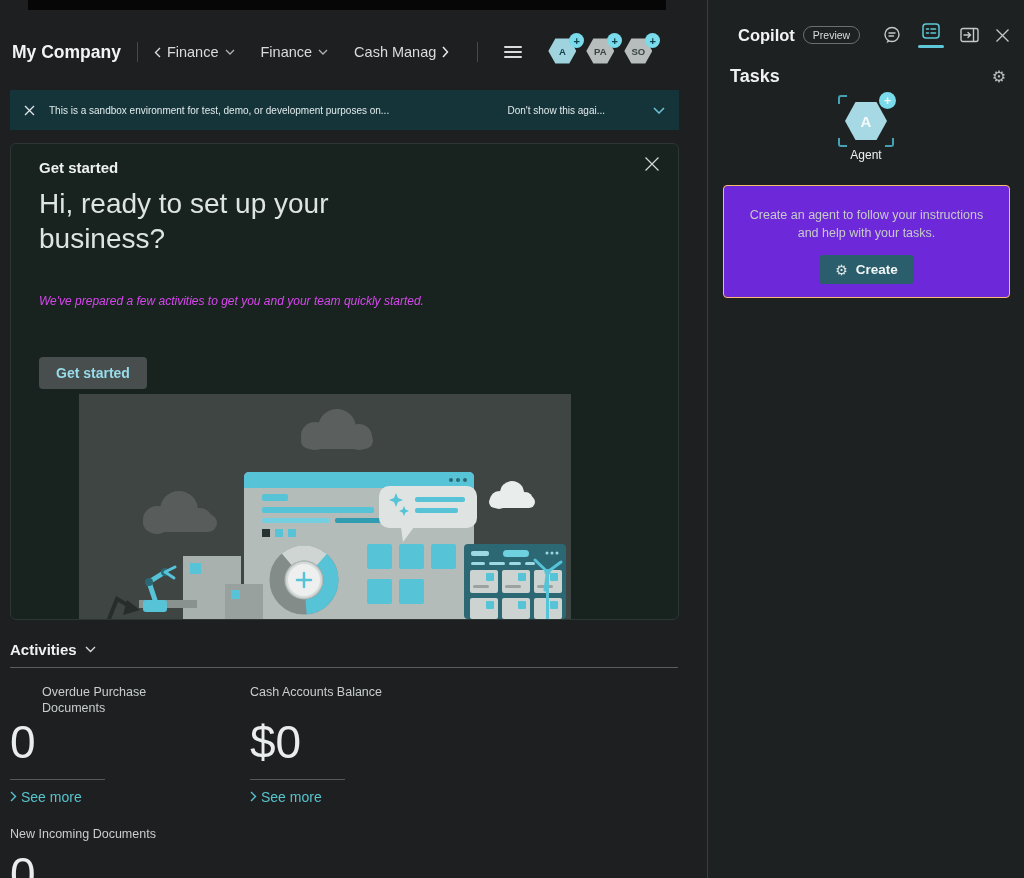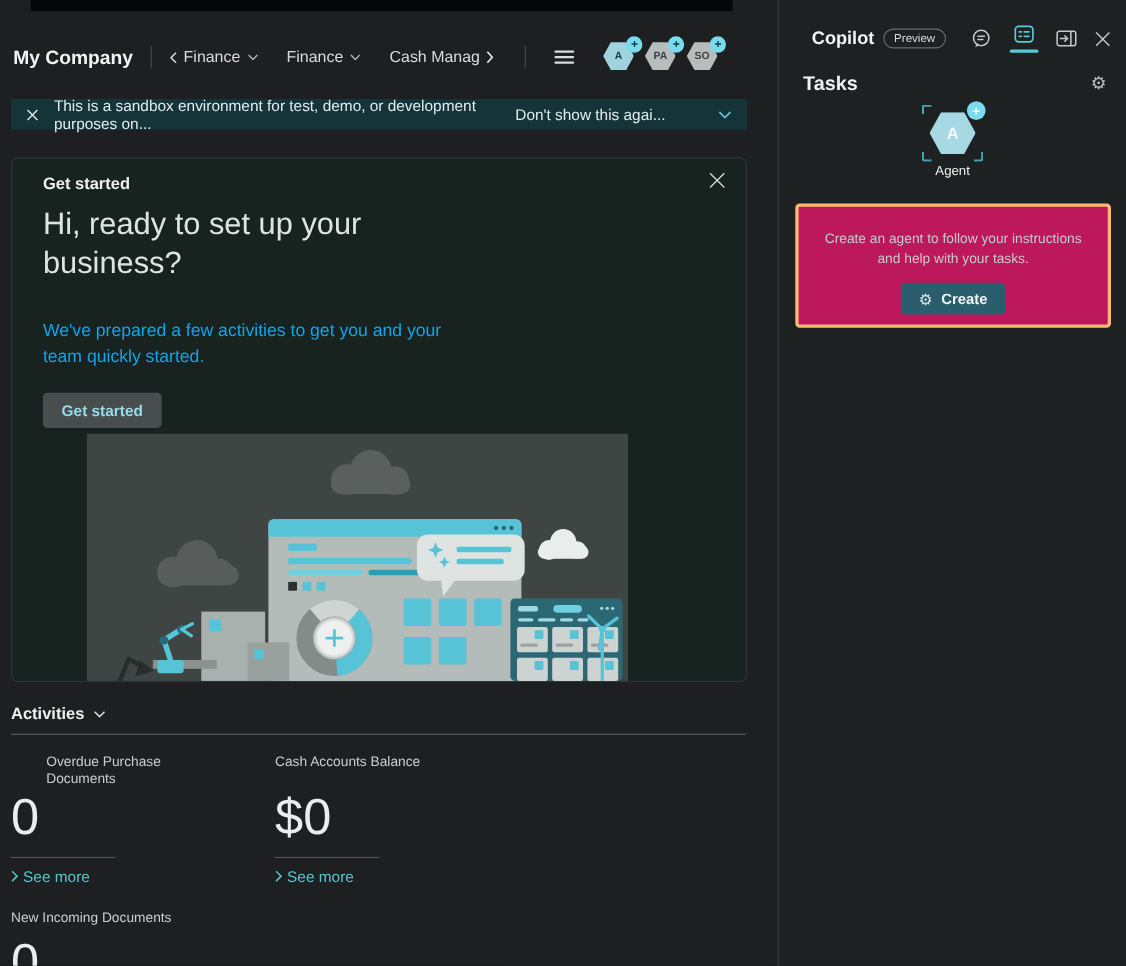--- a/index.html
+++ b/index.html
@@ -25,35 +25,35 @@
   .hex { width:28px; height:28px; clip-path:polygon(25% 5%,75% 5%,100% 50%,75% 95%,25% 95%,0% 50%);
     display:flex; align-items:center; justify-content:center; font-size:9.5px; font-weight:700; }
   .hex.teal { background:#9fd3dd; color:#123f4a; }
   .hex.gray { background:#b7bdbc; color:#3a4243; }
   .hex-badge { position:absolute; top:-4px; right:-6px; width:15px; height:15px; border-radius:50%;
     background:#79dbeb; color:#10424e; font-size:11px; font-weight:700; display:flex; align-items:center; justify-content:center; }
 
   .nav-row { position:absolute; left:10px; top:60px; display:flex; gap:24px; align-items:center; }
   .nav-link { font-size:14.5px; color:#a9ced6; cursor:pointer; white-space:nowrap; display:flex; align-items:center; gap:6px; }
 
-  .banner { position:absolute; left:10px; top:90px; width:669px; height:28px; background:#15343a;
-    display:flex; align-items:center; font-size:14px; color:#e2ebeb; padding:0 14px; }
+  .banner { position:absolute; left:10px; top:90px; width:669px; height:40px; background:#15343a;
+    display:flex; align-items:center; font-size:10px; color:#e2ebeb; padding:0 14px; }
   .banner .close-x { margin-right:14px; cursor:pointer; display:flex; }
   .banner .msg { flex:1; }
   .banner .dismiss { margin-right:48px; cursor:pointer; white-space:nowrap; }
   .banner .chev { cursor:pointer; display:flex; }
 
   .gs-card { position:absolute; left:10px; top:143px; width:669px; height:477px; background:#182320;
     border:1px solid #2c3634; border-radius:6px; }
   .gs-head { position:absolute; left:28px; top:15px; font-size:15px; font-weight:700; color:#eef1f0; }
   .gs-close { position:absolute; right:18px; top:12px; cursor:pointer; display:flex; }
   .gs-title { position:absolute; left:28px; top:42px; width:370px; font-size:28px; line-height:35px;
     font-weight:400; color:#dee4e2; }
-  .gs-desc { position:absolute; left:28px; top:145px; width:390px; font-size:16px; line-height:24px;
-    color:#0ea5e9; }
+  .gs-desc { position:absolute; left:28px; top:145px; width:390px; font-size:12px; line-height:24px;
+    font-style:italic; color:#d946ef; }
   .gs-btn { position:absolute; left:28px; top:213px; background:#474e4d; border:none; border-radius:4px;
     padding:8px 17px; font-size:14px; font-weight:700; color:#98dbe9; cursor:pointer;
     font-family:"Liberation Sans","DejaVu Sans",sans-serif; }
   .gs-illus { position:absolute; left:68px; top:250px; width:492px; height:225px; }
 
   .act-head { position:absolute; left:10px; top:641px; display:flex; align-items:center; gap:8px;
     font-size:15px; font-weight:700; color:#eef1f0; cursor:pointer; }
   .act-hr { position:absolute; left:10px; top:667px; width:668px; height:1px; background:#5a5e5f; }
   .tile { position:absolute; top:684px; }
   .tile .t-label { font-size:12.5px; color:#c9cecd; line-height:16px; }
@@ -89,21 +89,21 @@
   .agent-bracket { position:absolute; width:9px; height:9px; border-color:#45a2b4; border-style:solid; border-width:0; }
   .ab-tl { left:-2px; top:-2px; border-left-width:2px; border-top-width:2px; border-top-left-radius:3px; }
   .ab-tr { right:-2px; top:-2px; border-right-width:2px; border-top-width:2px; border-top-right-radius:3px; }
   .ab-bl { left:-2px; bottom:-2px; border-left-width:2px; border-bottom-width:2px; border-bottom-left-radius:3px; }
   .ab-br { right:-2px; bottom:-2px; border-right-width:2px; border-bottom-width:2px; border-bottom-right-radius:3px; }
   .agent-badge { position:absolute; right:-4px; top:-5px; width:17px; height:17px; border-radius:50%;
     background:#79dbeb; color:#eef9fb; font-size:13px; font-weight:700; display:flex; align-items:center; justify-content:center; }
   .agent-name { position:absolute; left:0; right:0; top:148px; text-align:center; font-size:12px; color:#eef1f0; }
 
   .agent-card { position:absolute; left:15px; top:185px; width:287px; height:113px;
-    border:3px solid #fdba74; border-radius:4px; background:#be185d; }
+    border:1px solid #fdba74; border-radius:4px; background:#6d28d9; }
   .agent-desc { margin:20px 20px 0; text-align:center; font-size:12.5px; line-height:1.45; color:#c6cbca; }
   .create-btn { display:flex; align-items:center; gap:8px; margin:13px auto 0; width:max-content;
     background:#2b5e6c; border:none; border-radius:4px; padding:7px 16px; cursor:pointer;
     font-family:"Liberation Sans","DejaVu Sans",sans-serif; }
   .create-btn .gear-g { font-size:14px; color:#dfe7e7; line-height:1; }
   .create-btn .lbl { font-size:13.5px; font-weight:700; color:#f2f6f6; }
 
   svg.icon { display:block; }
 </style>
 </head>

